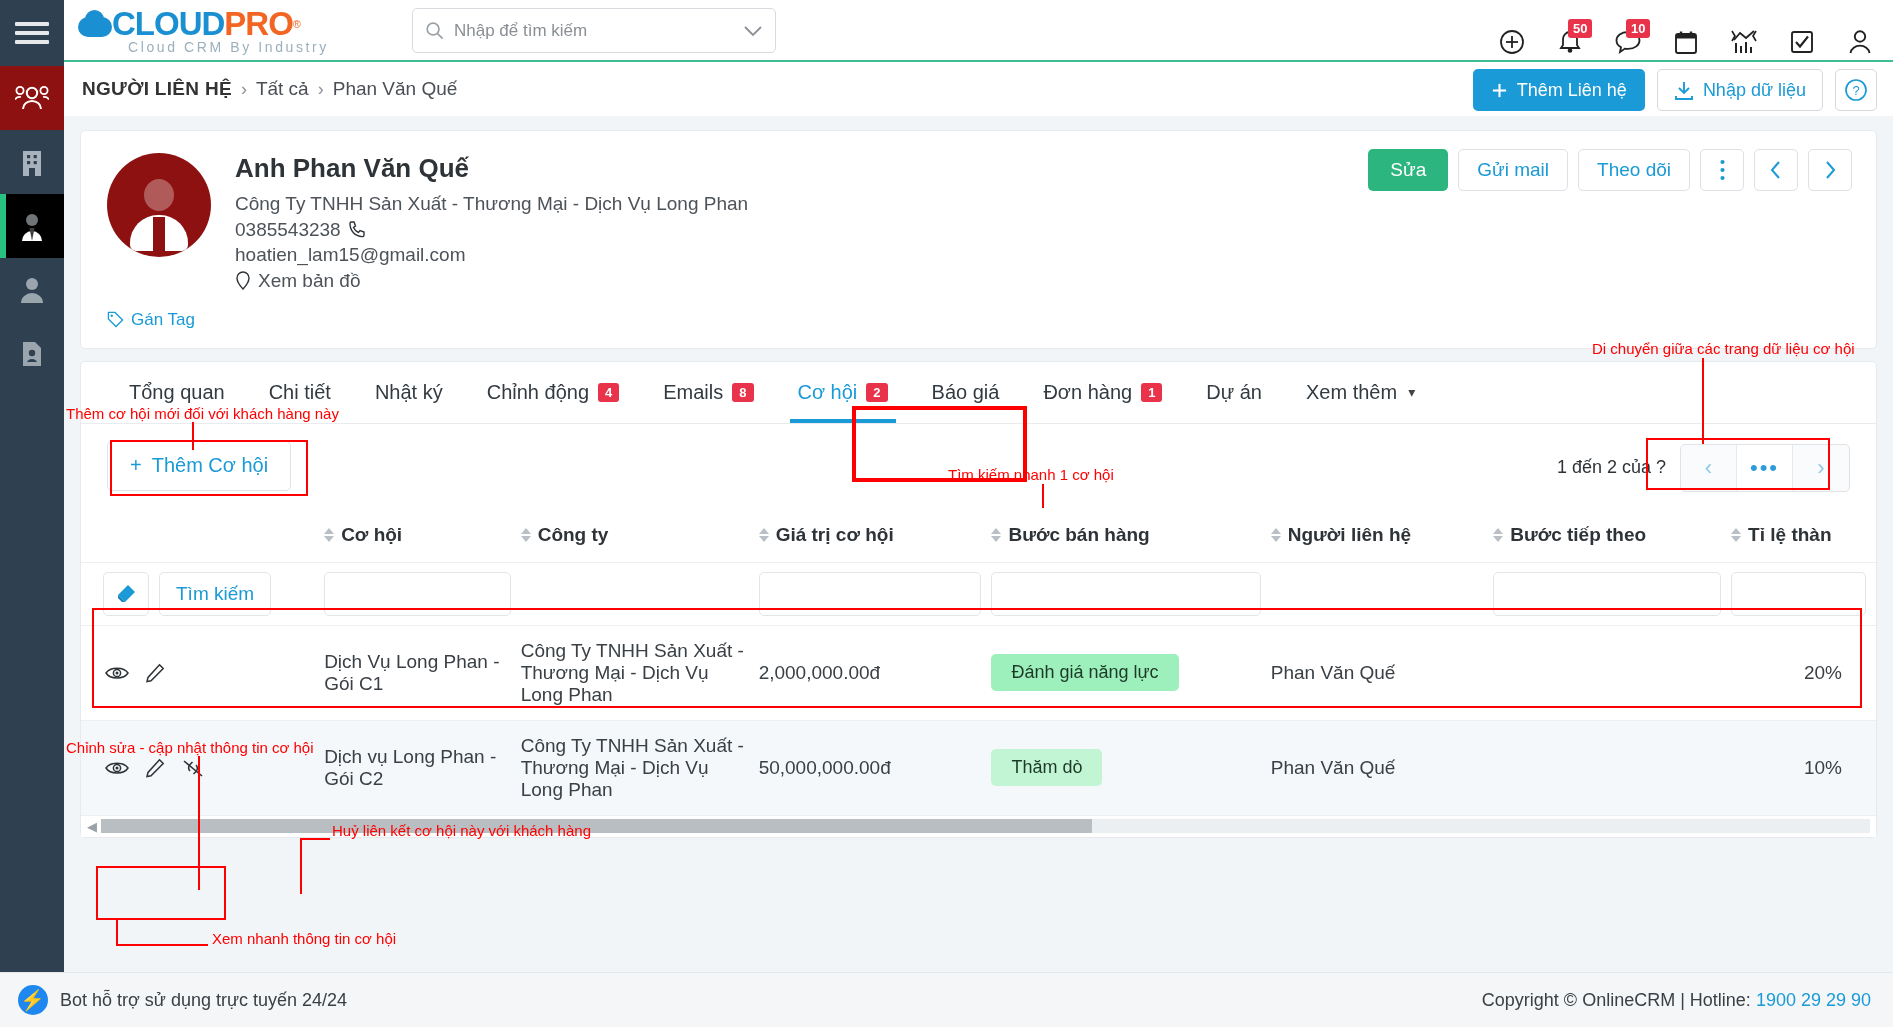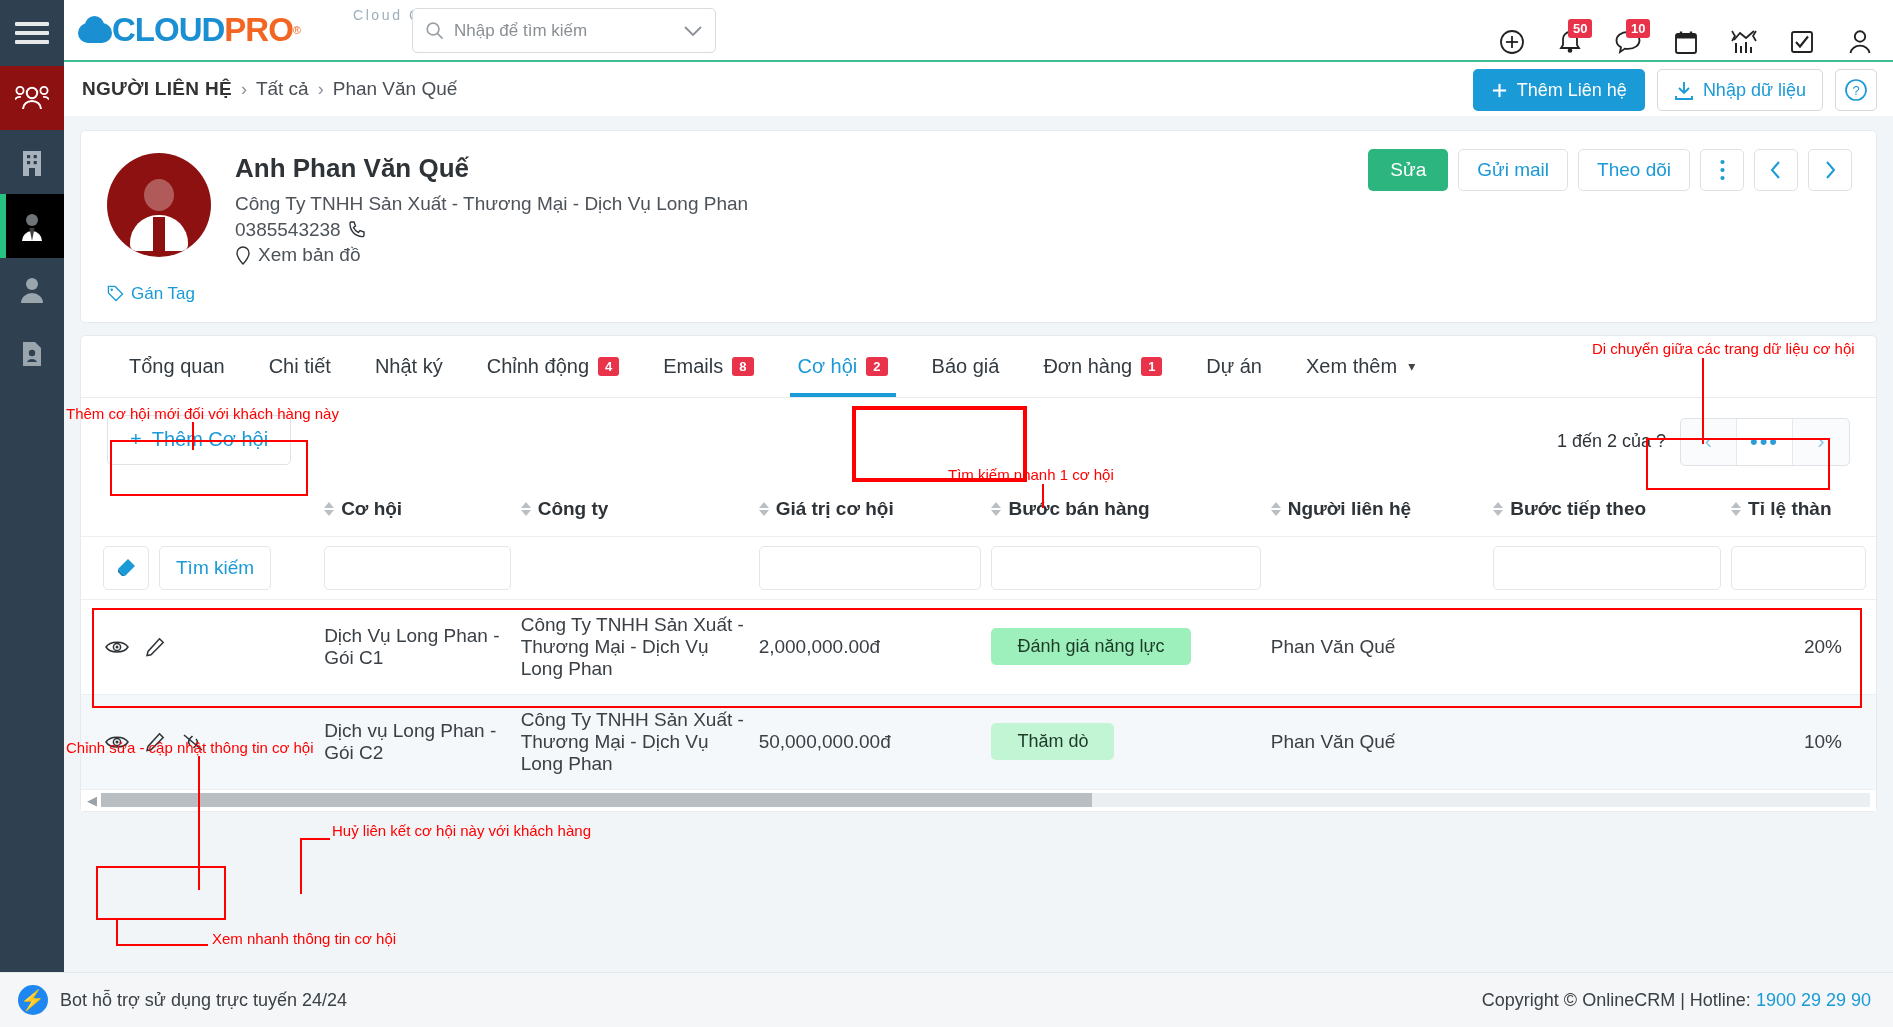--- a/index.html
+++ b/index.html
@@ -33,42 +33,42 @@
     content: ""; position: absolute; left: 0; top: 0; bottom: 0; width: 6px; background: #27c281;
   }
   .rail-item svg { display: block; }
 
   
   .topbar {
     position: absolute; left: 64px; top: 0; right: 0; height: 62px;
     background: #ffffff; border-bottom: 2px solid #3ebd93;
     display: flex; align-items: center;
   }
-  .logo { margin-left: 12px; display: flex; }
+  .logo { margin-left: 12px; display: flex; flex-direction: column; }
   .logo-row { display: flex; align-items: center; }
   .logo-cloud {
     width: 40px; height: 30px; position: relative; margin-right: -4px;
   }
   .logo-cloud:before {
     content: ""; position: absolute; left: 2px; top: 8px; width: 34px; height: 20px;
     background: #1a8fd1; border-radius: 12px;
   }
   .logo-cloud:after {
     content: ""; position: absolute; left: 9px; top: 1px; width: 19px; height: 19px;
     background: #1a8fd1; border-radius: 50%;
   }
   .logo-word1 { font-size: 33px; font-weight: bold; color: #1a8fd1; letter-spacing: -1px; }
   .logo-word2 { font-size: 33px; font-weight: bold; color: #f26522; letter-spacing: -1px; }
   .logo-reg { font-size: 11px; color: #f26522; vertical-align: super; }
   .logo-sub {
     font-size: 14px; color: #9bb0bd; letter-spacing: 2.6px; margin-left: 52px; margin-top: -4px;
   }
 
   .searchwrap {
-    position: absolute; left: 348px; top: 8px; width: 304px; height: 45px;
+    position: absolute; left: 348px; top: 8px; width: 364px; height: 45px;
     border: 1px solid #d8dce0; border-radius: 5px; background: #fff;
     display: flex; align-items: center; padding: 0 12px;
   }
   .searchwrap input {
     border: none; outline: none; flex: 1; font-size: 17px; color: #555;
     font-family: "Liberation Sans", sans-serif; margin-left: 10px; background: transparent;
   }
   .searchwrap input::placeholder { color: #8a8f94; }
 
   .topicons {
@@ -196,21 +196,21 @@
                background: #fff; outline: none; font-size: 17px; padding: 0 10px;
                font-family: "Liberation Sans", sans-serif; }
   .eraser { width: 46px; height: 44px; border: 1px solid #e2e6ea; border-radius: 5px; background: #fff;
             display: flex; align-items: center; justify-content: center; cursor: pointer; }
   .findbtn { height: 44px; border: 1px solid #e2e6ea; border-radius: 5px; background: #fff; color: #1a9ad7;
              font-size: 19px; padding: 0 16px; cursor: pointer; font-family: "Liberation Sans", sans-serif; }
   .rowacts { display: flex; align-items: center; gap: 10px; padding-left: 22px; }
   .iconbtn { width: 28px; height: 28px; display: flex; align-items: center; justify-content: center;
              cursor: pointer; color: #2e3338; }
   .pill { display: inline-block; background: #9df0bb; color: #1d3a28; font-size: 18px;
-          border-radius: 5px; padding: 8px 26px; }
+          border-radius: 5px; padding: 8px 20px; }
   .pill.light { background: #c2f5d4; }
   .zebra { background: #f5f8fa; }
 
   .hscroll { height: 22px; background: #fff; border-top: 1px solid #edf0f3;
              display: flex; align-items: center; padding: 0 6px; }
   .hscroll-arrow { color: #9aa1a8; font-size: 13px; margin-right: 4px; }
   .hscroll-track { flex: 1; height: 14px; background: #eceff1; position: relative; }
   .hscroll-thumb { position: absolute; left: 0; top: 0; height: 14px; width: 56%; background: #b9bec3; }
 
   
@@ -409,20 +409,21 @@
           <div class="cname">Anh Phan Văn Quế</div>
           <div class="cline">
             <span>Công Ty TNHH Sản Xuất - Thương Mại - Dịch Vụ Long Phan</span>
           </div>
           <div class="cline">
             <span>0385543238</span>
             <svg width="18" height="18" viewBox="0 0 18 18">
               <path d="M3 2 L6 2 L7.5 6 L5.5 7.5 a10 10 0 0 0 5 5 L12 10.5 L16 12 L16 15 a1.6 1.6 0 0 1 -1.8 1.6 C7 16 2 11 2 3.8 A1.6 1.6 0 0 1 3 2z" fill="none" stroke="#2e3338" stroke-width="1.4"></path>
             </svg>
           </div>
+          <div class="cline">hoatien_lam15@gmail.com</div>
           <div class="cline">
             <svg width="16" height="19" viewBox="0 0 16 19">
               <path d="M8 1 a6 6 0 0 1 6 6 c0 4.6 -6 11 -6 11 s-6 -6.4 -6 -11 a6 6 0 0 1 6 -6z" fill="none" stroke="#2e3338" stroke-width="1.4"></path>
             </svg>
             <span>Xem bản đồ</span>
           </div>
         </div>
       </div>
       <div class="tagline">
         <svg width="17" height="17" viewBox="0 0 18 18">

